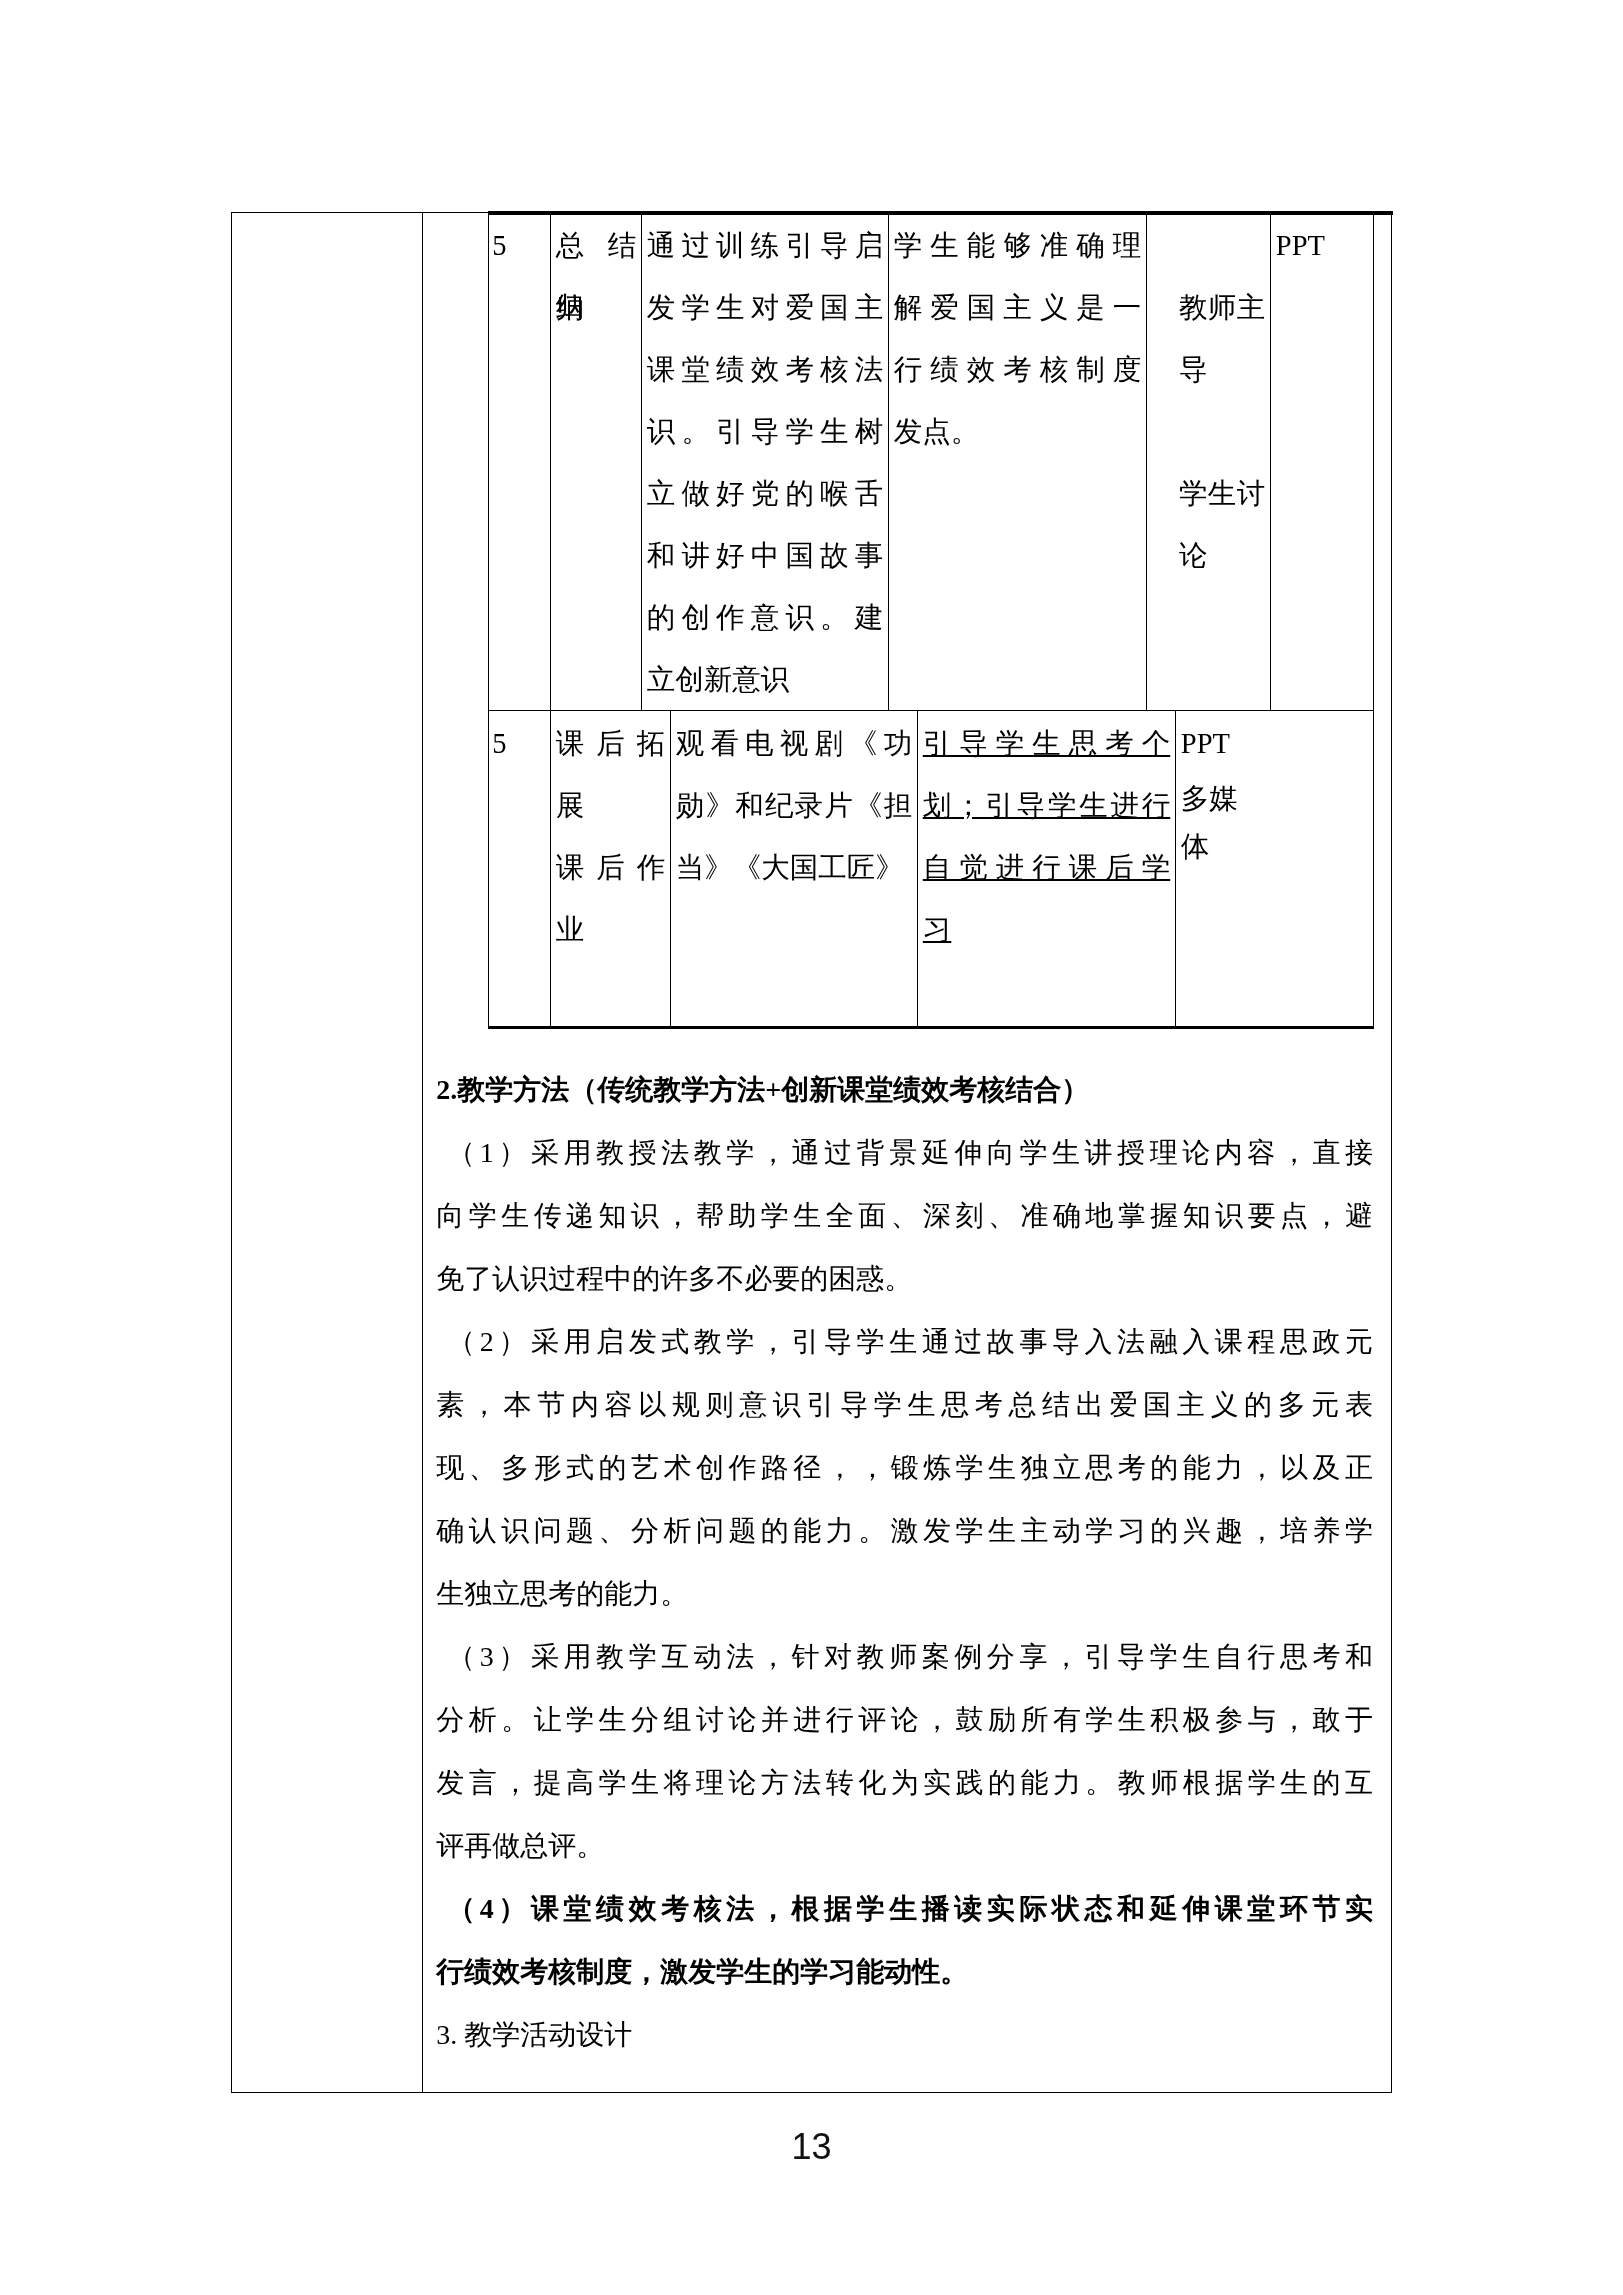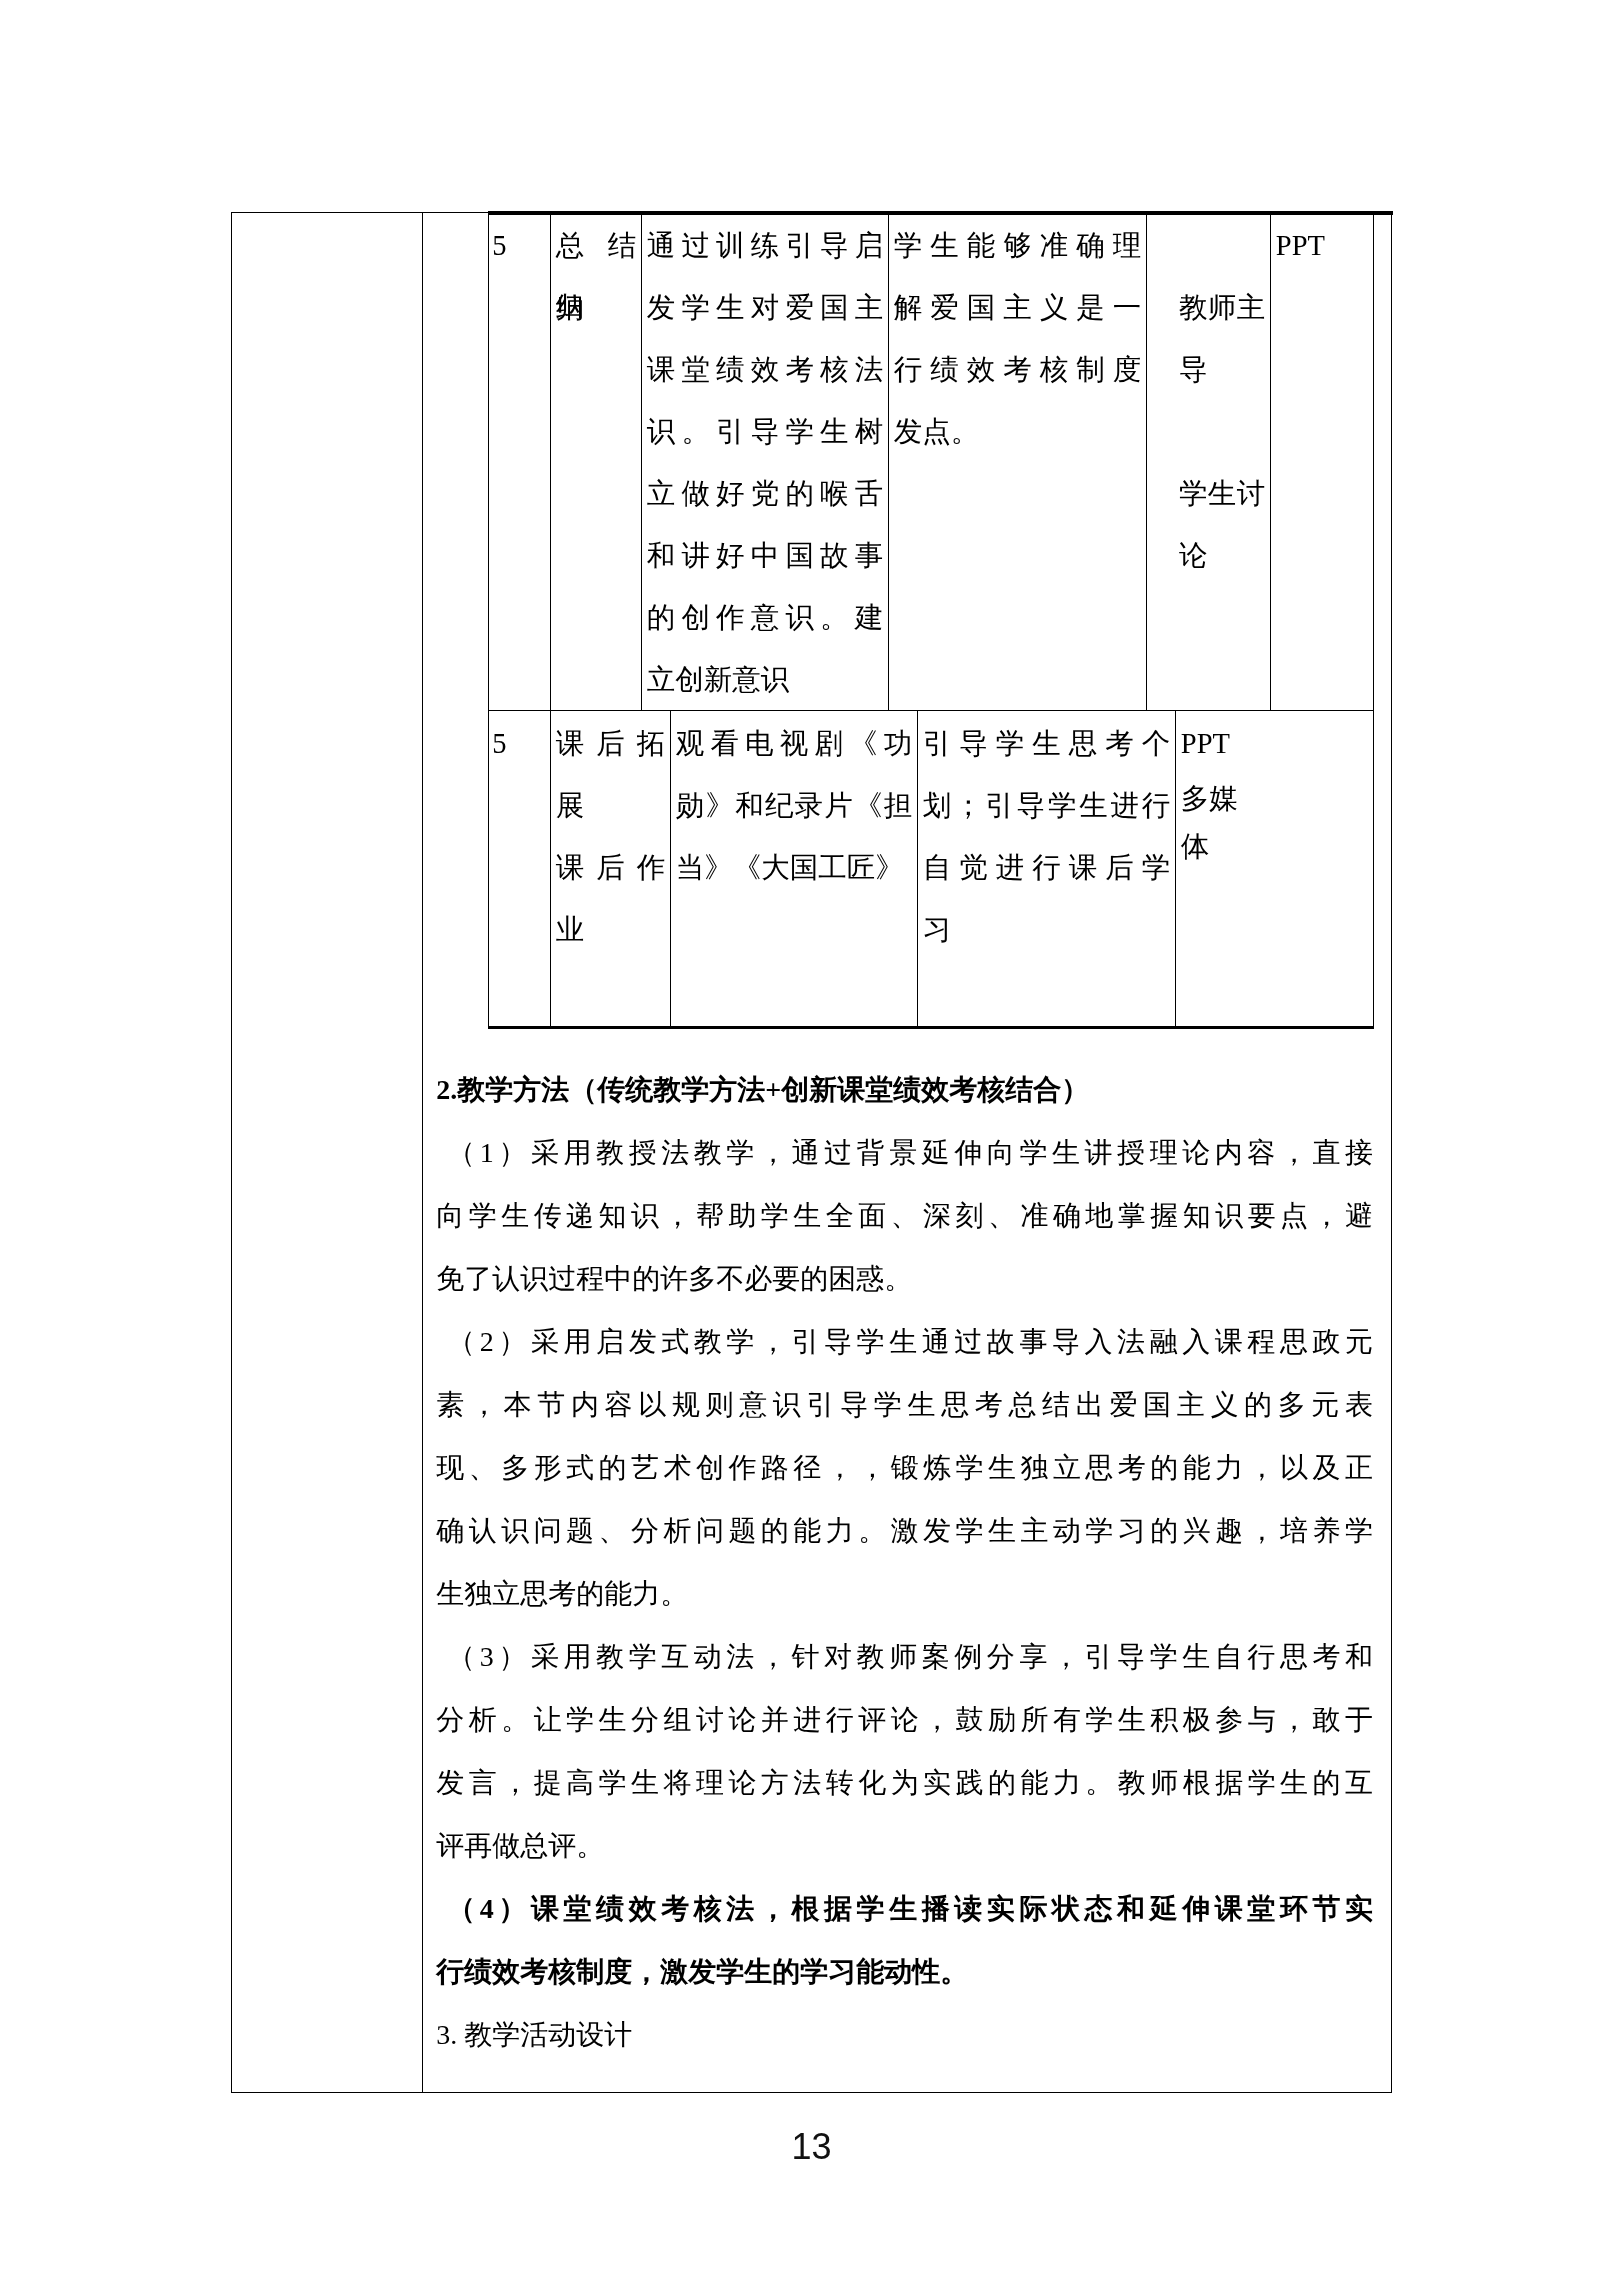--- a/index.html
+++ b/index.html
@@ -78,21 +78,21 @@
             <div class="tline j">课后拓</div>
             <div class="tline">展</div>
             <div class="tline j">课后作</div>
             <div class="tline">业</div>
           </div>
           <div class="tcell" style="width: 247px;">
             <div class="tline j">观看电视剧《功</div>
             <div class="tline j">勋》和纪录片《担</div>
             <div class="tline">当》《大国工匠》</div>
           </div>
-          <div class="tcell" style="width: 258px;">
+          <div class="tcell" style="width: 258px; text-decoration: underline;">
             <div class="tline j">引导学生思考个</div>
             <div class="tline j">划；引导学生进行</div>
             <div class="tline j">自觉进行课后学</div>
             <div class="tline">习</div>
           </div>
           <div class="tcell" style="width: 89px;">
             <div class="tline">PPT</div>
             <div class="tline" style="height: 48px; line-height: 48px;">多媒</div>
             <div class="tline" style="height: 48px; line-height: 48px;">体</div>
           </div>

